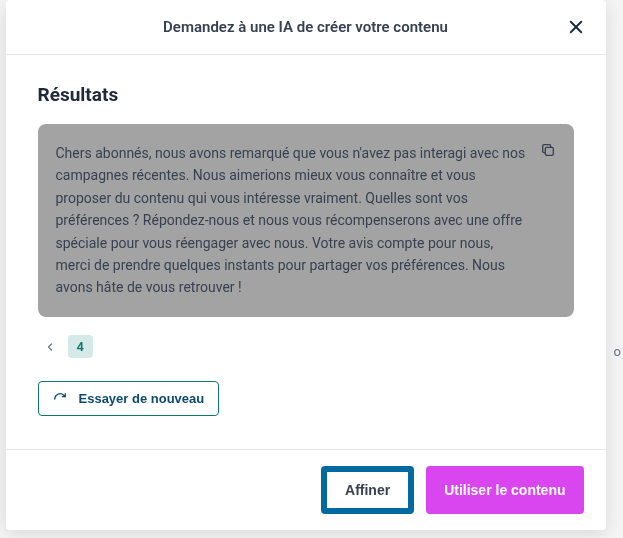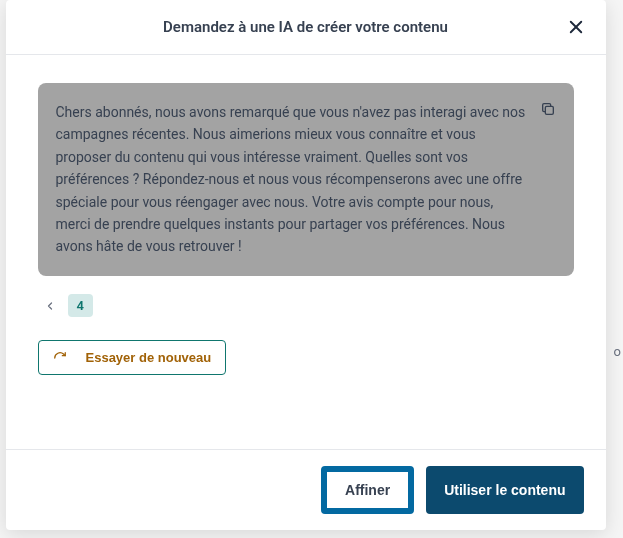--- a/index.html
+++ b/index.html
@@ -111,28 +111,28 @@
     color: #0f766e;
     font-weight: 600;
     font-size: 13px;
     padding: 4px 9px;
     border-radius: 4px;
   }
   .retry-btn {
     margin-top: 22px;
     border: 1px solid #0f766e;
     background: #fff;
-    color: #a16207;
+    color: #0c4a6e;
     font-size: 13px;
     font-weight: 600;
     padding: 9px 14px;
     border-radius: 4px;
     display: inline-flex;
     align-items: flex-end;
-    gap: 19px;
+    gap: 12px;
     cursor: pointer;
   }
   .retry-btn svg { width: 14px; height: 14px; }
   .modal-footer {
     border-top: 1px solid #e5e7eb;
     padding: 16px 22px;
     display: flex;
     justify-content: flex-end;
     gap: 12px;
   }
@@ -141,21 +141,21 @@
     background: #fff;
     color: #374151;
     font-size: 14px;
     font-weight: 600;
     padding: 10px 18px;
     border-radius: 4px;
     cursor: pointer;
   }
   .btn-primary {
     border: none;
-    background: #0c4a6e;
+    background: #d946ef;
     color: #fff;
     font-size: 14px;
     font-weight: 600;
     padding: 10px 18px;
     border-radius: 4px;
     cursor: pointer;
   }
   .bg-hint {
     position: absolute;
     right: 2px;
@@ -175,20 +175,21 @@
     <div class="modal-title">Demandez à une IA de créer votre contenu</div>
     <button class="close-btn">
       <svg viewBox="0 0 24 24" fill="none" stroke="currentColor" stroke-width="2.5" stroke-linecap="round">
         <line x1="5" y1="5" x2="19" y2="19"></line>
         <line x1="19" y1="5" x2="5" y2="19"></line>
       </svg>
     </button>
   </div>
 
   <div class="modal-body">
+    <div class="section-title">Résultats</div>
 
     <div class="result-card">
       <span>Chers abonnés, nous avons remarqué que vous n'avez pas interagi avec nos campagnes récentes. Nous aimerions mieux vous connaître et vous proposer du contenu qui vous intéresse vraiment. Quelles sont vos préférences ? Répondez-nous et nous vous récompenserons avec une offre spéciale pour vous réengager avec nous. Votre avis compte pour nous, merci de prendre quelques instants pour partager vos préférences. Nous avons hâte de vous retrouver !</span>
       <button class="copy-btn">
         <svg viewBox="0 0 24 24" fill="none" stroke="currentColor" stroke-width="2" stroke-linecap="round" stroke-linejoin="round">
           <rect x="8" y="8" width="12" height="12" rx="2"></rect>
           <path d="M16 8V6a2 2 0 0 0-2-2H6a2 2 0 0 0-2 2v8a2 2 0 0 0 2 2h2"></path>
         </svg>
       </button>
     </div>

